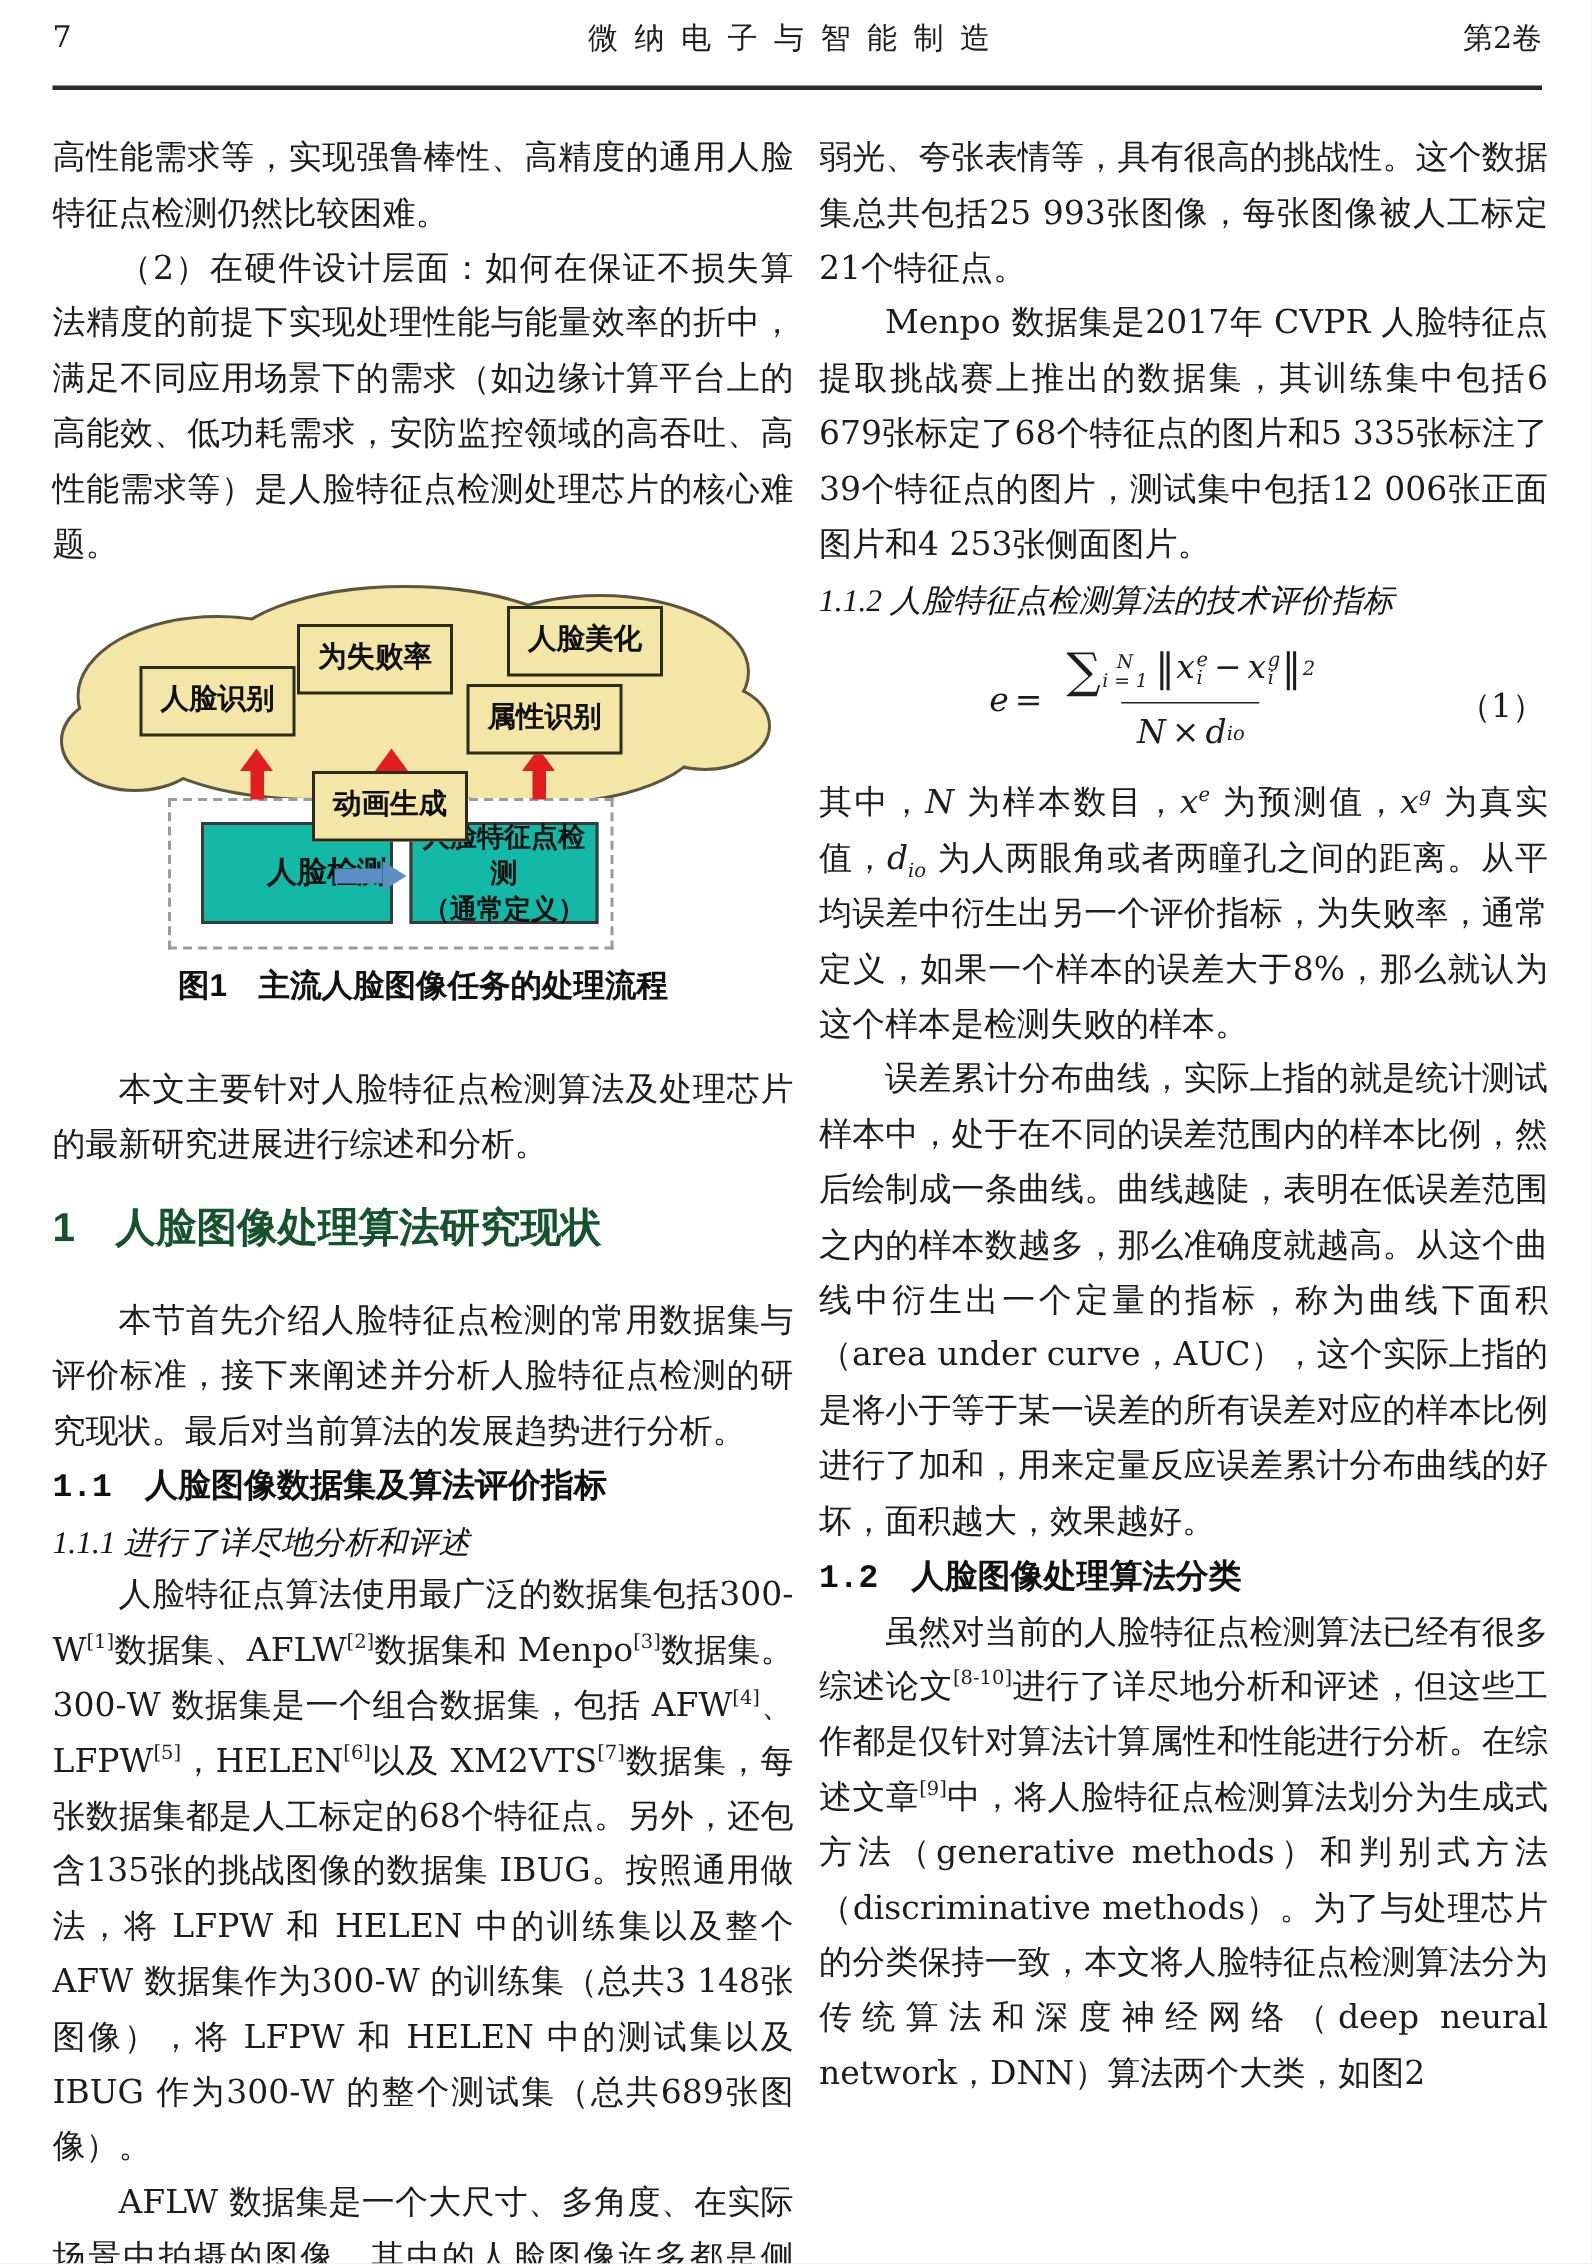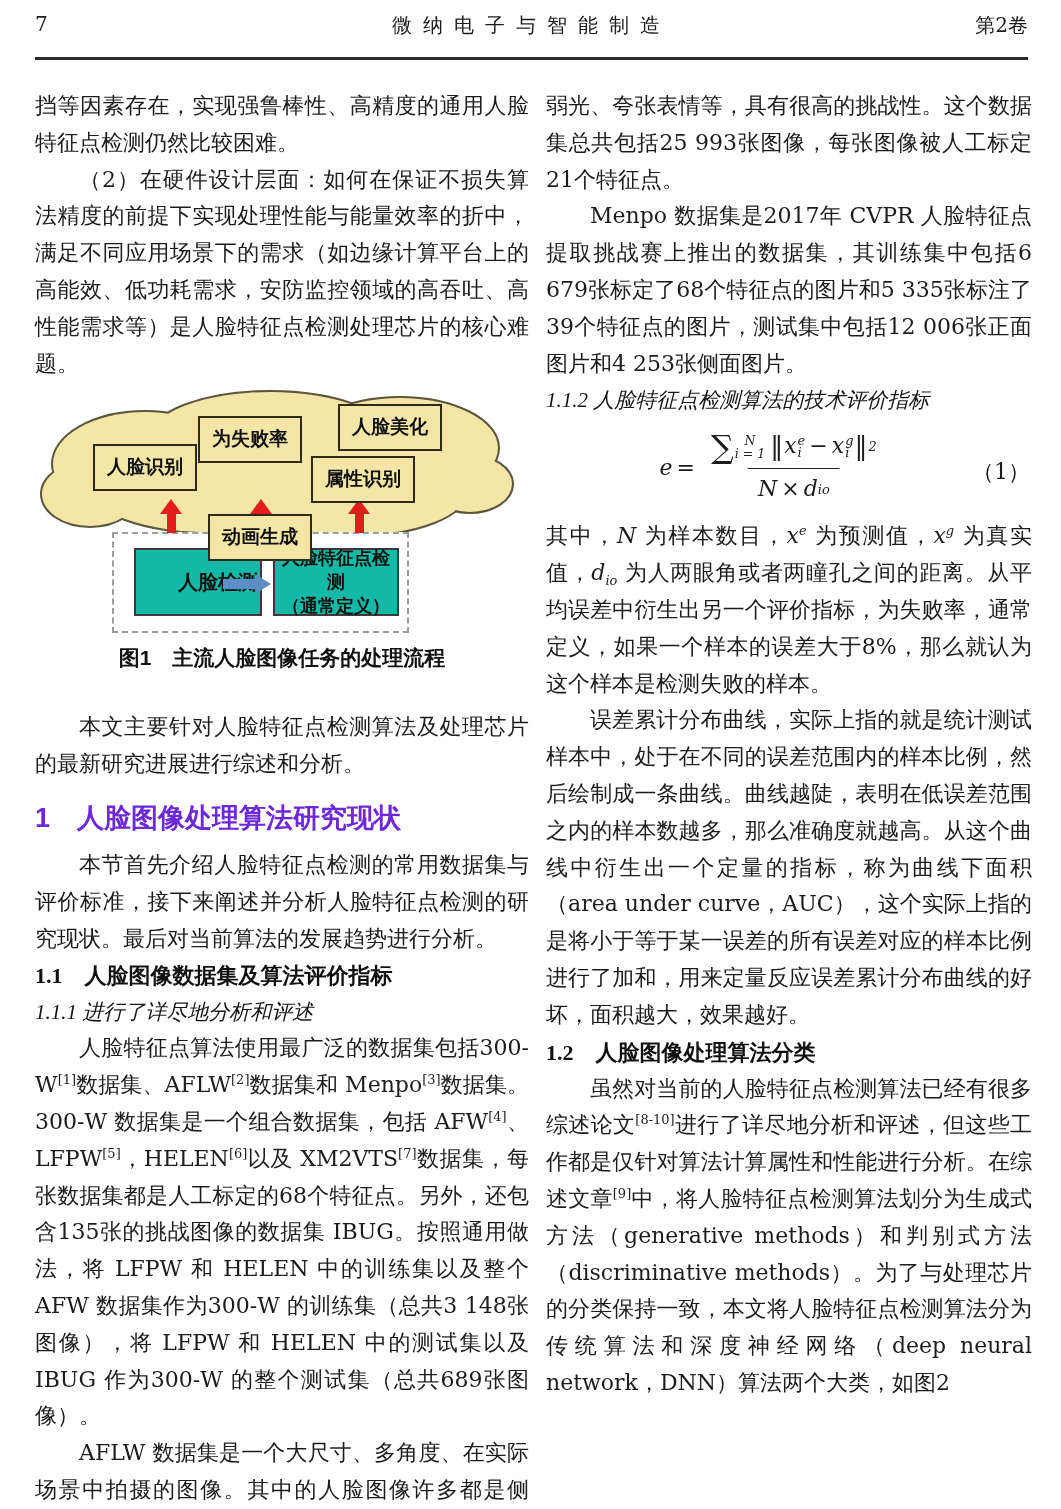--- a/index.html
+++ b/index.html
@@ -12,23 +12,23 @@
   .hdr .vol{position:absolute;right:0;top:0;}
   .hdr-rule{position:absolute;left:35px;right:33px;top:57px;height:2.5px;background:#2b2b2b;}
   
   .col{position:absolute;top:88px;font-size:22px;line-height:36.8px;text-align:justify;}
   .col-left{left:35px;width:494px;}
   .col-right{left:546px;width:486px;}
   p{margin:0;}
   .ind{text-indent:2em;}
   sup{font-size:13px;line-height:0;}
   sub{font-size:13px;line-height:0;}
-  h1.sec{font-family:"Liberation Sans",sans-serif;font-size:27px;line-height:34px;margin:18px 0 12px 0;
-         font-weight:700;text-align:left;color:#6d28d9;}
-  h2.sub{font-family:Liberation Serif, serif;font-size:22px;line-height:37px;margin:0;
+  h1.sec{font-family:"Liberation Sans",sans-serif;font-size:27px;line-height:34px;margin:18px 0 28px 0;
+         font-weight:700;text-align:left;color:#14532d;}
+  h2.sub{font-family:Liberation Mono, monospace;font-size:22px;line-height:37px;margin:0;
          font-weight:700;text-align:left;color:#111;}
   h3.subsub{font-size:21px;line-height:36px;margin:0;font-weight:400;font-style:italic;
             font-family:"Liberation Serif",serif;text-align:left;color:#161616;}
   
   .fig{position:relative;width:493px;height:255px;margin:4px 0 2px 0;}
   .fig svg{position:absolute;left:0;top:0;}
   .cloud-label{position:absolute;background:#f3e6a6;border:2.5px solid #2e2a1c;color:#101010;
                font-family:"Liberation Sans",sans-serif;font-weight:700;font-size:19px;
                padding:3px 12px;white-space:nowrap;z-index:3;}
   .up-arrow{position:absolute;width:22px;height:34px;z-index:2;}
@@ -72,21 +72,21 @@
 <div class="page">
 
   <div class="hdr">
     <span class="pageno">7</span>
     <span class="journal">微纳电子与智能制造</span>
     <span class="vol">第2卷</span>
   </div>
   <div class="hdr-rule"></div>
 
   <div class="col col-left">
-    <p>挡等因素存在，实现强鲁棒性、高精度的通用人脸特征点检测仍然比较困难。</p>
+    <p>高性能需求等，实现强鲁棒性、高精度的通用人脸特征点检测仍然比较困难。</p>
     <p class="ind">（2）在硬件设计层面：如何在保证不损失算法精度的前提下实现处理性能与能量效率的折中，满足不同应用场景下的需求（如边缘计算平台上的高能效、低功耗需求，安防监控领域的高吞吐、高性能需求等）是人脸特征点检测处理芯片的核心难题。</p>
 
     <div class="fig">
       <svg width="493" height="160" viewBox="0 0 493 160">
         <g fill="#f3e6a6" stroke="#5c563e" stroke-width="4">
           <ellipse cx="110" cy="78" rx="92" ry="52"></ellipse>
           <ellipse cx="235" cy="52" rx="120" ry="46"></ellipse>
           <ellipse cx="365" cy="62" rx="98" ry="50"></ellipse>
           <ellipse cx="175" cy="102" rx="120" ry="44"></ellipse>
           <ellipse cx="320" cy="105" rx="112" ry="44"></ellipse>

